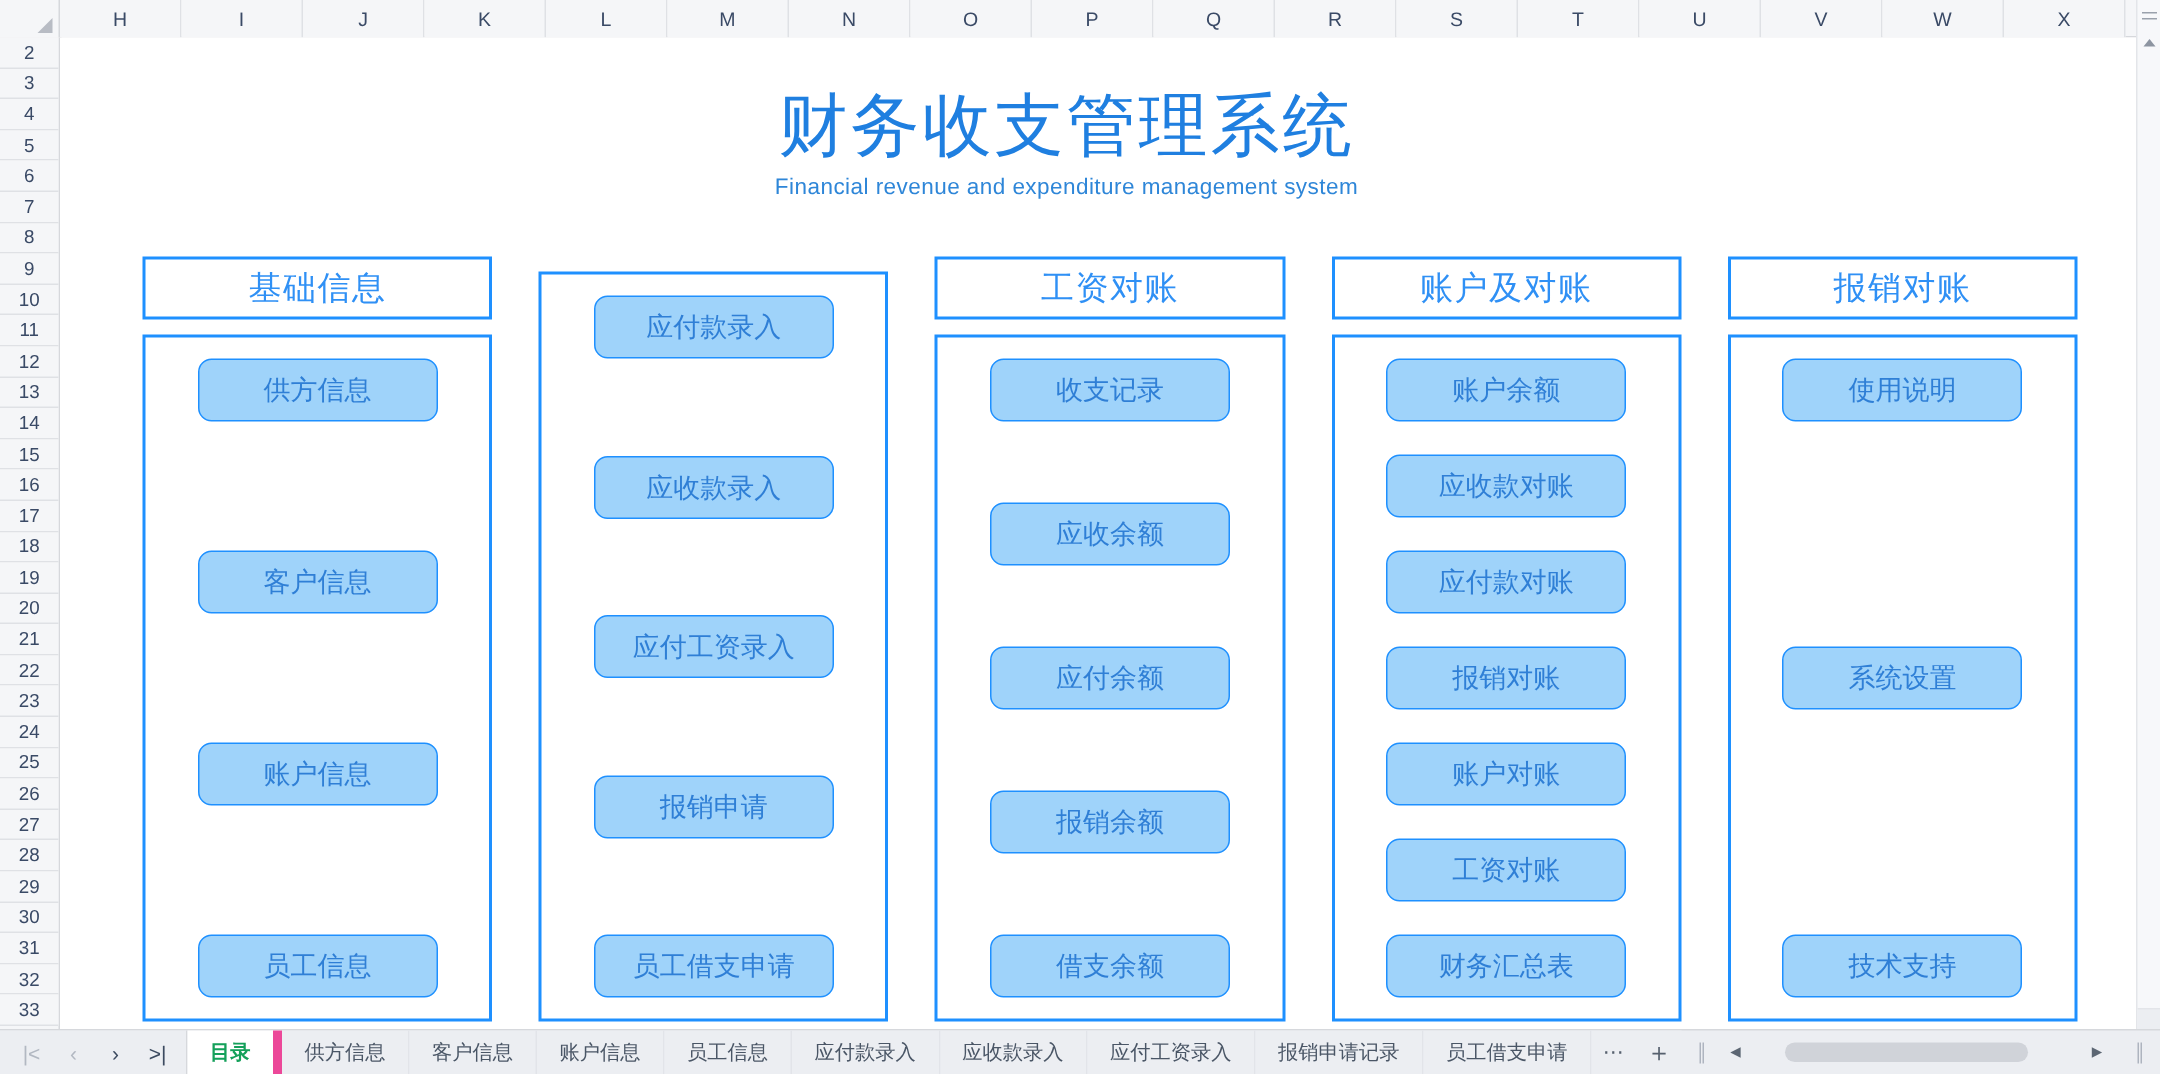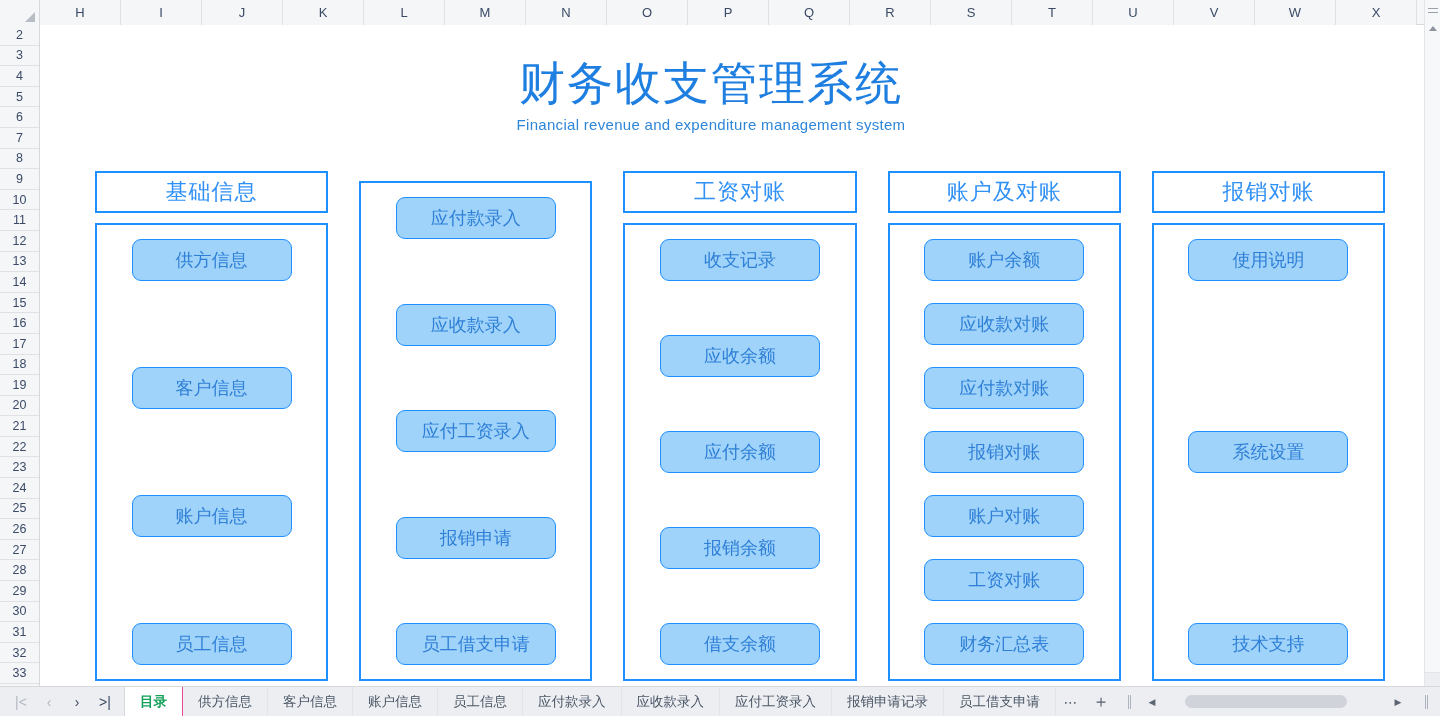--- a/index.html
+++ b/index.html
@@ -148,21 +148,21 @@
     display: flex; align-items: center; justify-content: center;
     padding: 0 15px;
     font-size: 13.5px; color: #4a5666;
     cursor: pointer; white-space: nowrap;
     background: #eceef2;
     border-right: 1px solid #e2e4e9;
   }
   .sheet-tab.active {
     background: #ffffff;
     color: #14a05a; font-weight: bold;
-    border-right: 1px solid #ec4899;
+    border-right: 6px solid #ec4899;
   }
   .tab-more, .tab-add {
     display: flex; align-items: center; justify-content: center;
     width: 30px; font-size: 17px; color: #56606e; cursor: pointer;
     background: #eceef2;
   }
   .tab-more { font-size: 14px; letter-spacing: 1px; }
 
   .bar-sep {
     width: 3px; height: 14px; align-self: center;

